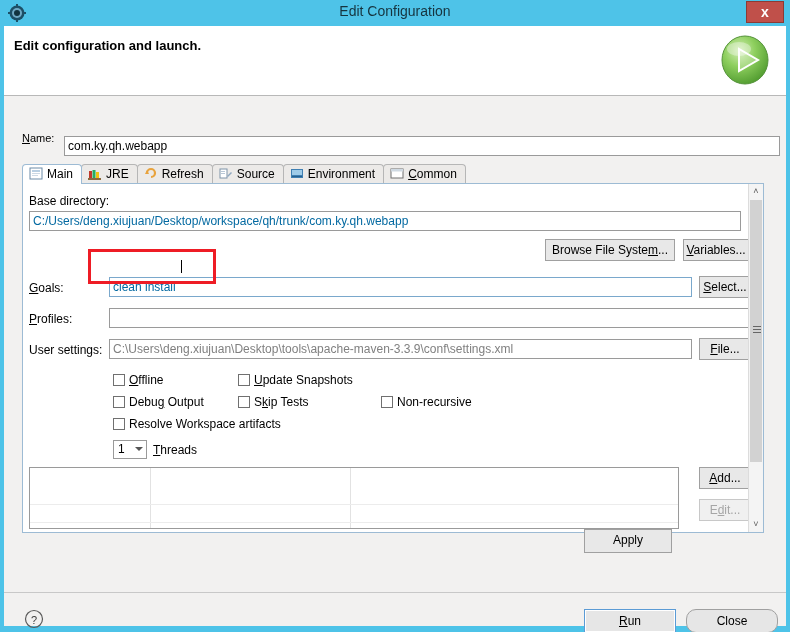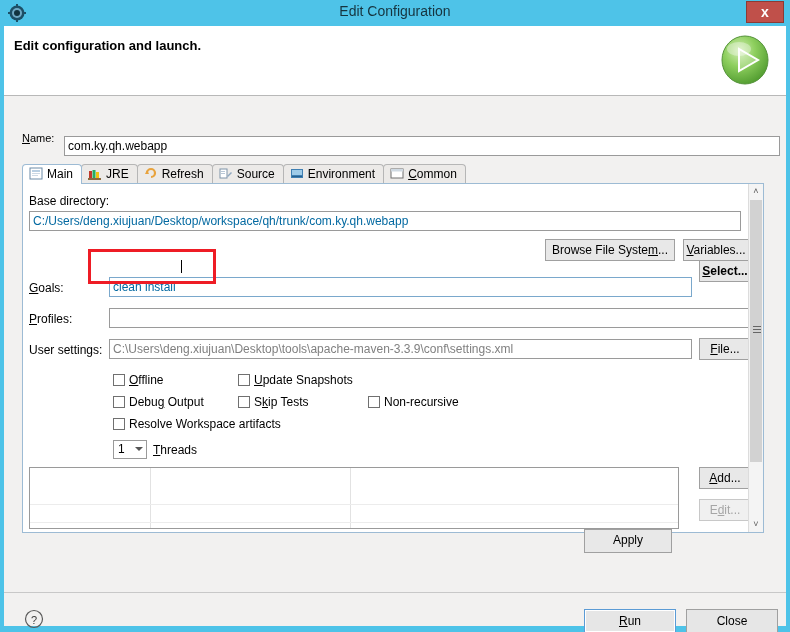--- a/index.html
+++ b/index.html
@@ -461,21 +461,21 @@
     <div class="panel">
 
       <div class="f-label" style="left:6px; top:10px;">Base directory:</div>
       <input class="f-input" style="left: 6px; top: 27px; width: 712px;" type="text" value="C:/Users/deng.xiujuan/Desktop/workspace/qh/trunk/com.ky.qh.webapp">
 
       <div class="btn" style="left:522px; top:55px; width:130px;">Browse File Syste<u>m</u>...</div>
       <div class="btn" style="left:660px; top:55px; width:66px;"><u>V</u>ariables...</div>
 
       <div class="f-label" style="left:6px; top:97px;"><u>G</u>oals:</div>
       <input class="f-input focus" style="left: 86px; top: 93px; width: 583px;" type="text" value="clean install">
-      <div class="btn" style="left:676px; top:76px; width:52px;font-weight:bold;"><u>S</u>elect...</div>
+      <div class="btn" style="left:676px; top:92px; width:52px;"><u>S</u>elect...</div>
 
       <div class="f-label" style="left:6px; top:128px;"><u>P</u>rofiles:</div>
       <input class="f-input" style="left: 86px; top: 124px; width: 642px;" type="text" value="">
 
       <div class="f-label" style="left:6px; top:159px;">User settings:</div>
       <input class="f-input grey" style="left: 86px; top: 155px; width: 583px;" type="text" value="C:\Users\deng.xiujuan\Desktop\tools\apache-maven-3.3.9\conf\settings.xml">
       <div class="btn" style="left:676px; top:154px; width:52px;"><u>F</u>ile...</div>
 
       <div class="cbrow" style="left:90px; top:189px;">
         <span class="cb"></span><span class="cblabel"><u>O</u>ffline</span>
@@ -483,21 +483,21 @@
       <div class="cbrow" style="left:215px; top:189px;">
         <span class="cb"></span><span class="cblabel"><u>U</u>pdate Snapshots</span>
       </div>
 
       <div class="cbrow" style="left:90px; top:211px;">
         <span class="cb"></span><span class="cblabel">Debu<u>g</u> Output</span>
       </div>
       <div class="cbrow" style="left:215px; top:211px;">
         <span class="cb"></span><span class="cblabel">S<u>k</u>ip Tests</span>
       </div>
-      <div class="cbrow" style="left:303px; top:211px;padding-left:42px;">
+      <div class="cbrow" style="left:316px; top:211px;padding-left:42px;">
         <span class="cb"></span><span class="cblabel">Non-recursive</span>
       </div>
 
       <div class="cbrow" style="left:90px; top:233px;">
         <span class="cb"></span><span class="cblabel">Resolve Workspace artifacts</span>
       </div>
 
       <div class="thr-select" style="left:90px; top:256px;">
         <span class="val">1</span>
         <span class="arr"></span>
@@ -535,20 +535,20 @@
     <div class="footer-sep"></div>
 
     <div class="help-icon">
       <svg width="20" height="20" viewBox="0 0 20 20">
         <circle cx="10" cy="10" r="8.5" fill="none" stroke="#5a5a5a" stroke-width="1.2"></circle>
         <text x="10" y="14.5" font-size="11" text-anchor="middle" fill="#3c3c3c" font-family="Liberation Sans, sans-serif">?</text>
       </svg>
     </div>
 
     <div class="fbtn default" style="left:580px; width:92px;"><u>R</u>un</div>
-    <div class="fbtn" style="left:682px; width:92px;">Close</div>
+    <div class="fbtn" style="left:682px; width:92px;border-radius:10px;">Close</div>
 
   </div>
 
   <div class="annot" style="border-color: rgb(238, 28, 37);"></div>
   <div class="caret"></div>
 
 </div>
 
 </body></html>

